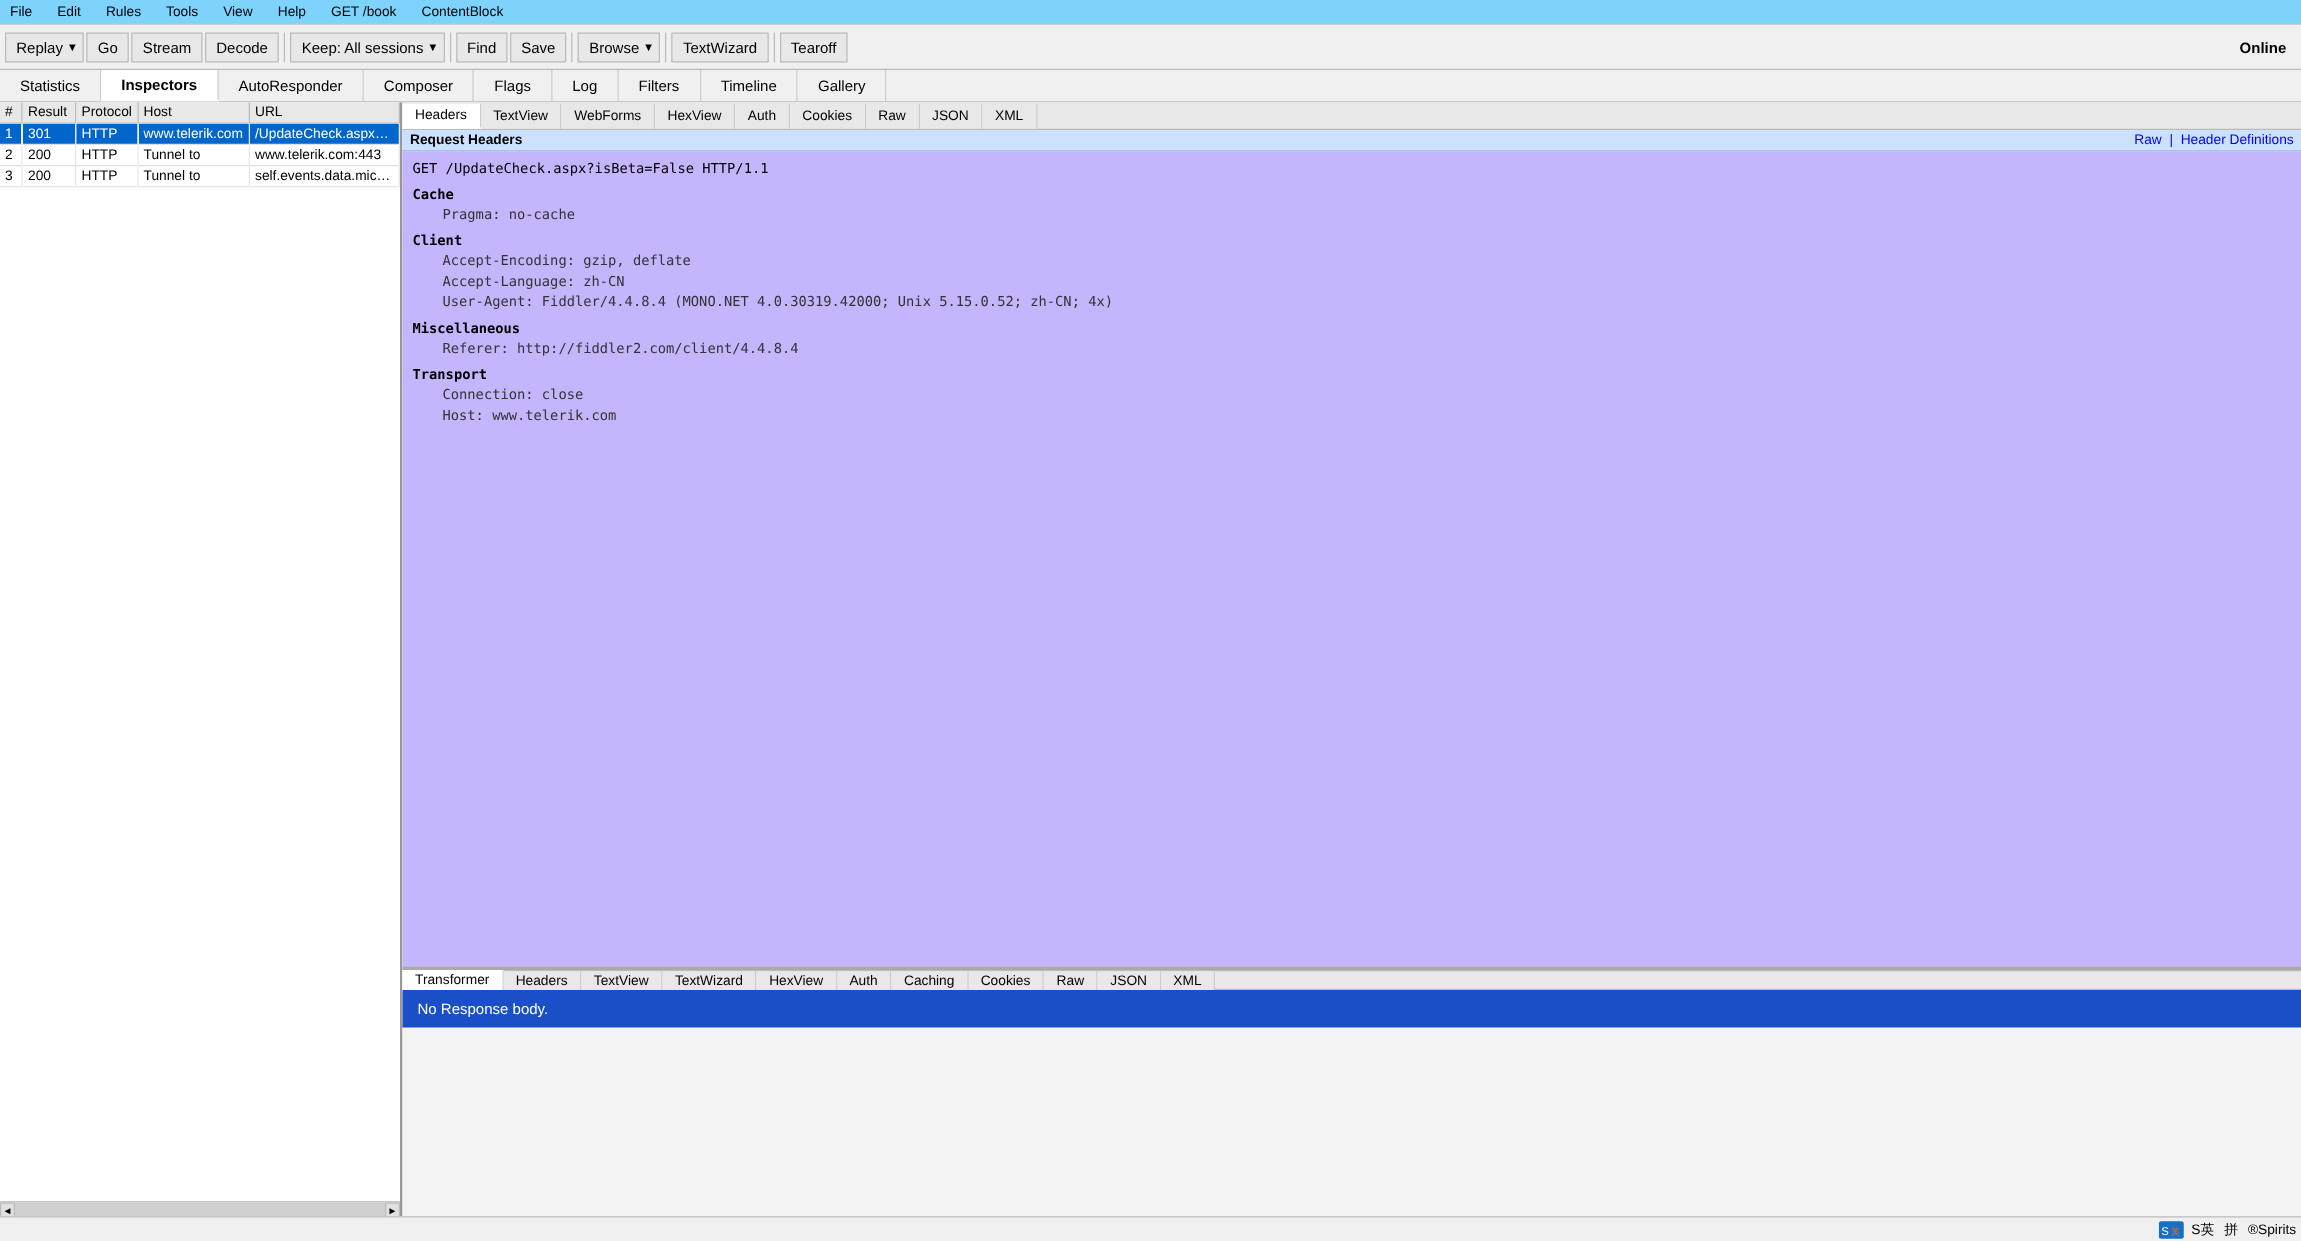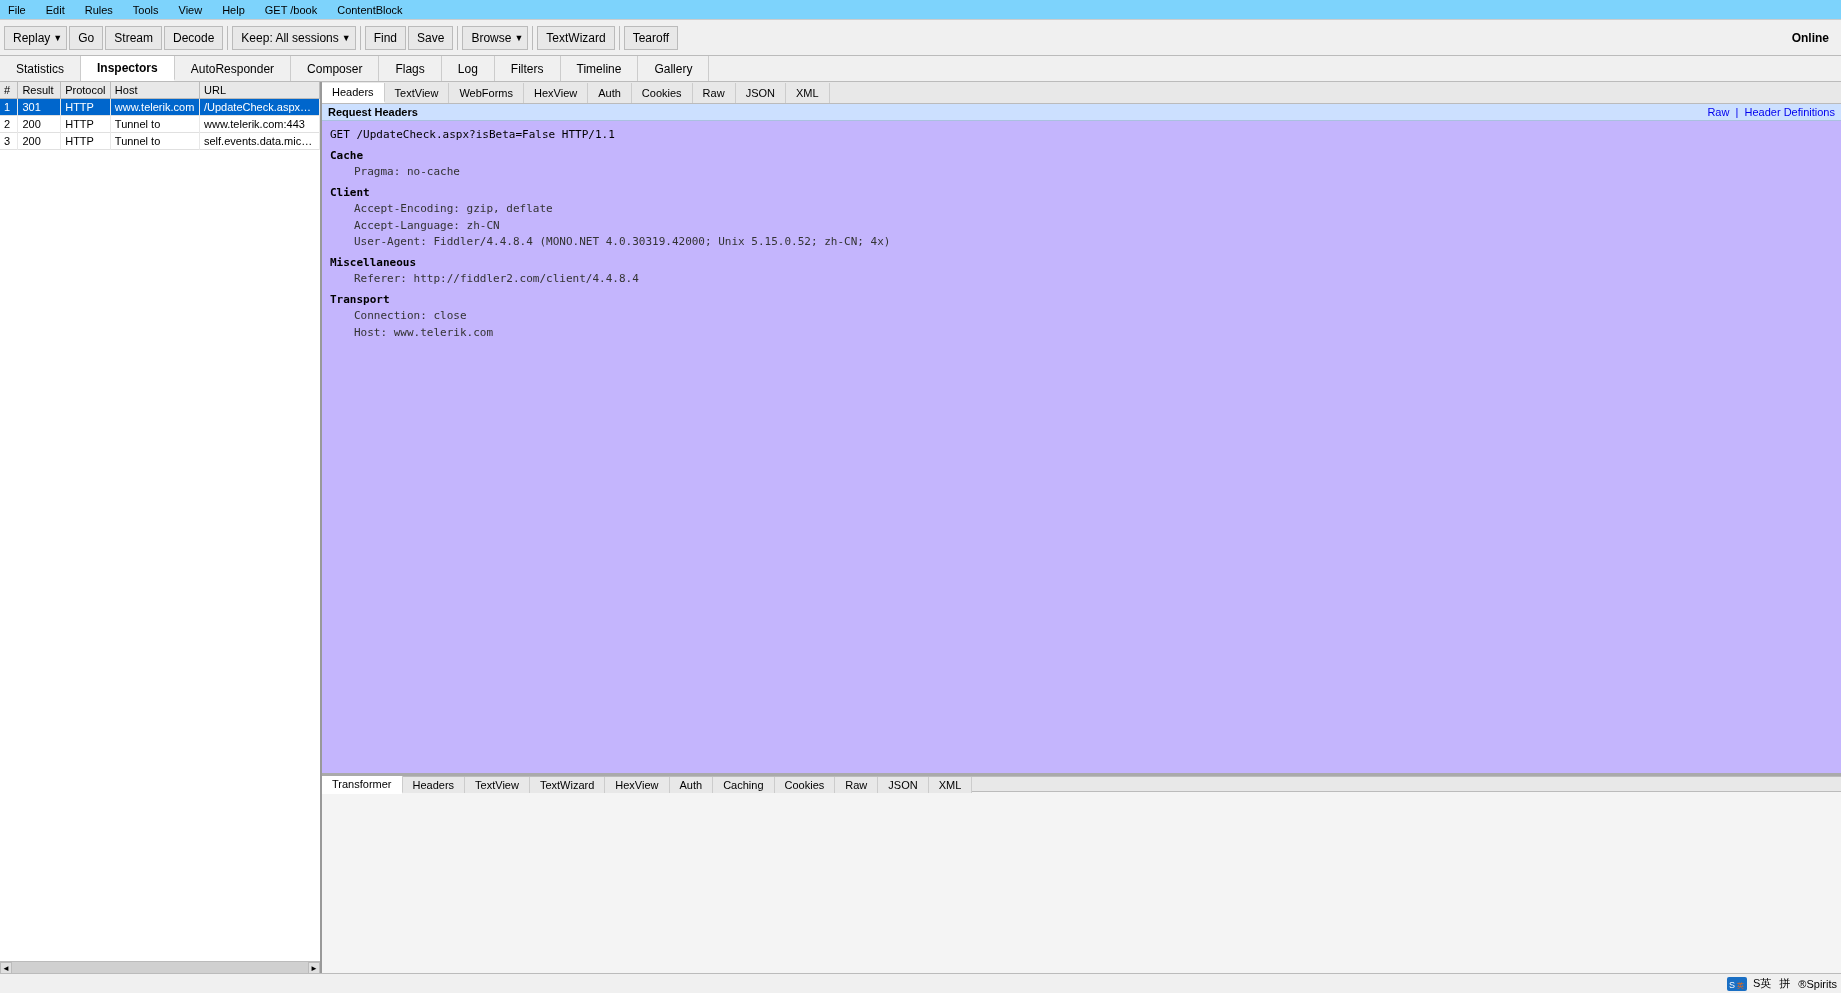--- a/index.html
+++ b/index.html
@@ -428,20 +428,21 @@
         <div class="resp-inspector-tab">TextWizard</div>
         <div class="resp-inspector-tab">HexView</div>
         <div class="resp-inspector-tab">Auth</div>
         <div class="resp-inspector-tab">Caching</div>
         <div class="resp-inspector-tab">Cookies</div>
         <div class="resp-inspector-tab">Raw</div>
         <div class="resp-inspector-tab">JSON</div>
         <div class="resp-inspector-tab">XML</div>
       </div>
 
+      <div class="no-response-body">No Response body.</div>
     </div>
 
   </div>
 </div>
 
 <div class="status-bar">
   <span></span>
   <div class="status-bar-right">
     <span style="display:inline-flex;align-items:center;gap:2px;">
       <svg width="24" height="16" viewBox="0 0 24 16">

